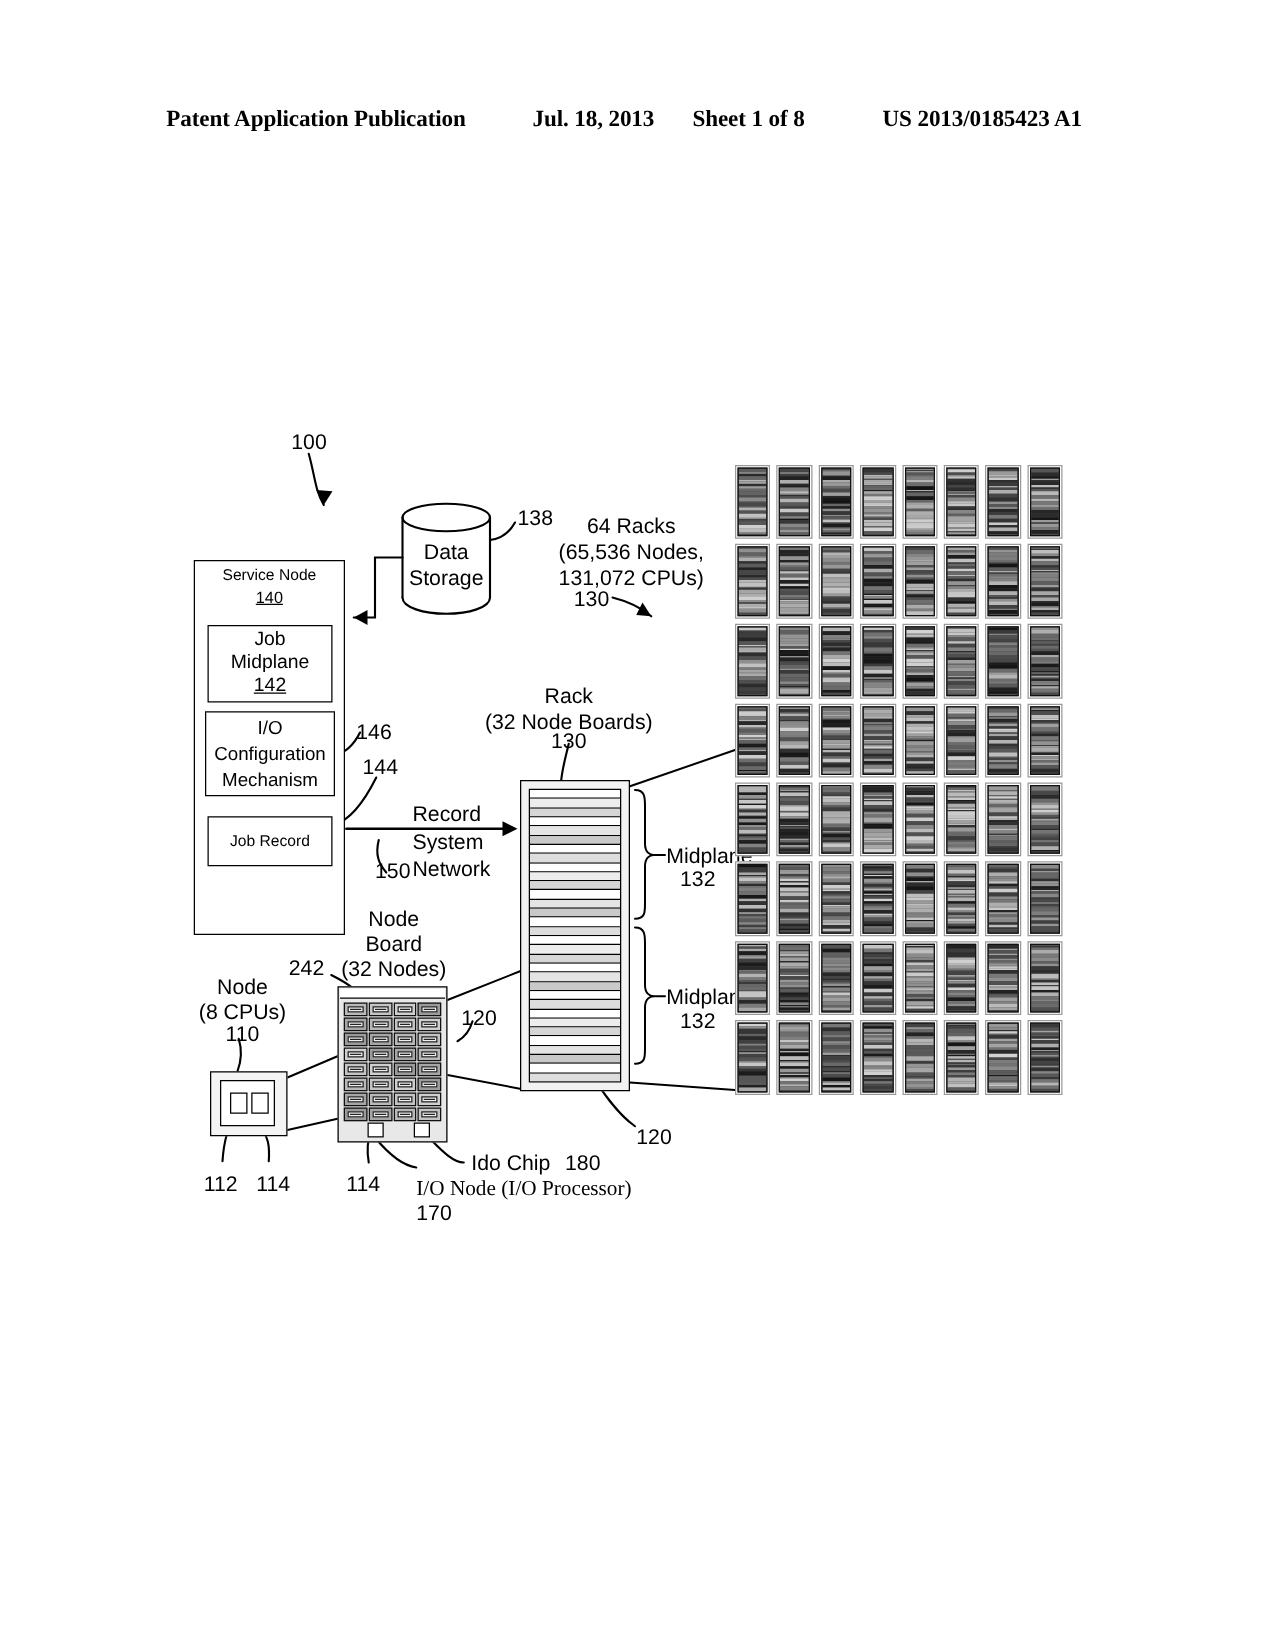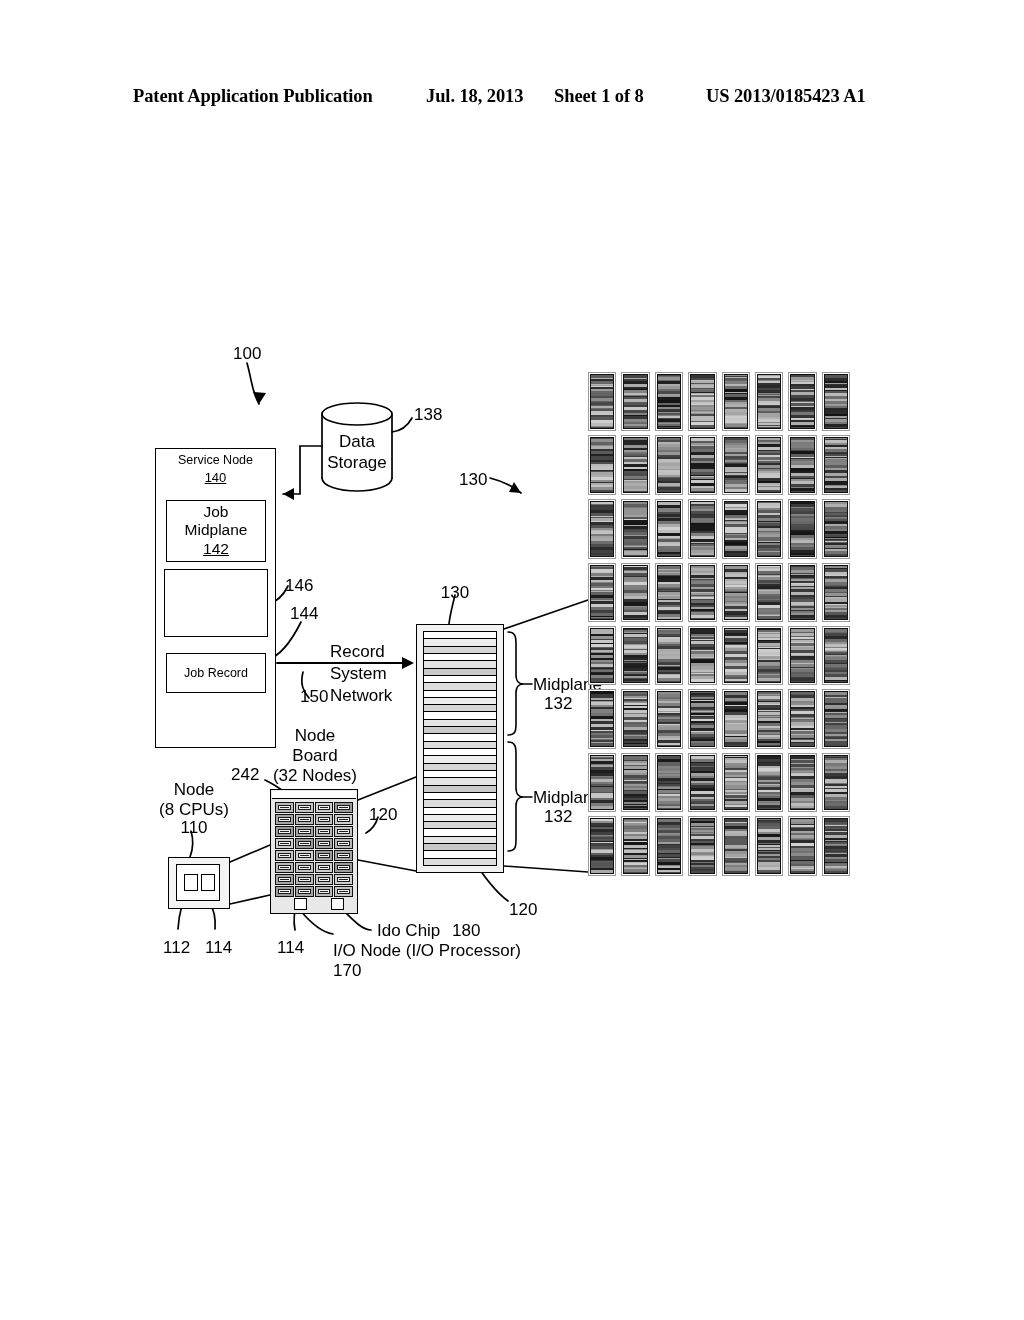--- a/index.html
+++ b/index.html
@@ -320,42 +320,56 @@
   <div class="fig-label" id="service-node-num">140</div>
 
   <div class="box thin" id="job-scheduler-box"></div>
   <div class="fig-label" id="job-scheduler-label">
     <span>Job</span><br>
     <span>Midplane</span>
   </div>
   <div class="fig-label" id="job-scheduler-num">142</div>
 
   <div class="box thin" id="ioconf-box"></div>
+  <div class="fig-label" id="ioconf-label">
+    <span>I/O</span><br>
+    <span>Configuration</span><br>
+    <span>Mechanism</span>
+  </div>
 
   <div class="box thin" id="job-record-box"></div>
   <div class="fig-label" id="job-record-label">Job Record</div>
 
   <div class="fig-label center" style="left:322px; top:431px; width:70px; font-size:17px; line-height:21px;">
     <span>Data</span><br>
     <span>Storage</span>
   </div>
   <div class="fig-label" style="left:414px; top:405px;">138</div>
 
+  <div class="fig-label center" style="left:430px; top:410px; width:150px; line-height:21px;">
+    <span>64 Racks</span><br>
+    <span>(65,536 Nodes,</span><br>
+    <span>131,072 CPUs)</span>
+  </div>
   <div class="fig-label" style="left:459px; top:470px;">130</div>
 
   <div class="fig-label" style="left:285px; top:576px;">146</div>
   <div class="fig-label" style="left:290px; top:604px;">144</div>
 
   <div class="fig-label" style="left:330px; top:641px; line-height:22px;">
     <span>Record</span><br>
     <span>System</span><br>
     <span>Network</span>
   </div>
   <div class="fig-label" style="left:300px; top:687px;">150</div>
 
+  <div class="fig-label center" style="left:380px; top:546px; width:150px; line-height:21px;">
+    <span>Rack</span><br>
+    <span>(32 Node Boards)</span>
+  </div>
   <div class="fig-label center" style="left:380px; top:583px; width:150px;">130</div>
 
   <div class="box" id="rack-outer"></div>
   <div id="rack-inner">
       <div class="slat" style="background: rgb(255, 255, 255);"></div>
       <div class="slat" style="background: rgb(237, 237, 237);"></div>
       <div class="slat" style="background: rgb(214, 214, 214);"></div>
       <div class="slat" style="background: rgb(255, 255, 255);"></div>
       <div class="slat" style="background: rgb(228, 228, 228);"></div>
       <div class="slat" style="background: rgb(201, 201, 201);"></div>
@@ -454,21 +468,21 @@
   <div class="cpu-sq" id="cpu-1"></div>
   <div class="cpu-sq" id="cpu-2"></div>
 
   <div class="fig-label" style="left:163px; top:938px;">112</div>
   <div class="fig-label" style="left:205px; top:938px;">114</div>
   <div class="fig-label" style="left:277px; top:938px;">114</div>
 
   <div class="fig-label" style="left:377px; top:921px;">Ido Chip</div>
   <div class="fig-label" style="left:452px; top:921px;">180</div>
 
-  <div class="fig-label" style="left:333px; top:941px;">I/O Node (I/O Processor)</div>
+  <div class="fig-label" style="left:333px; top:941px;font-family:Liberation Serif, serif;">I/O Node (I/O Processor)</div>
   <div class="fig-label" style="left:333px; top:961px;">170</div>
 
   <div id="rack-array">
       <div class="mini-rack">
         <div class="mr-body">
           <div class="mr-line" style="height: 3px; background: rgb(93, 93, 93);"></div>
           <div class="mr-line" style="height: 1px; background: rgb(178, 178, 178);"></div>
           <div class="mr-line" style="height: 2px; background: rgb(42, 42, 42);"></div>
           <div class="mr-line" style="height: 3px; background: rgb(103, 103, 103);"></div>
           <div class="mr-line" style="height: 1px; background: rgb(180, 180, 180);"></div>

